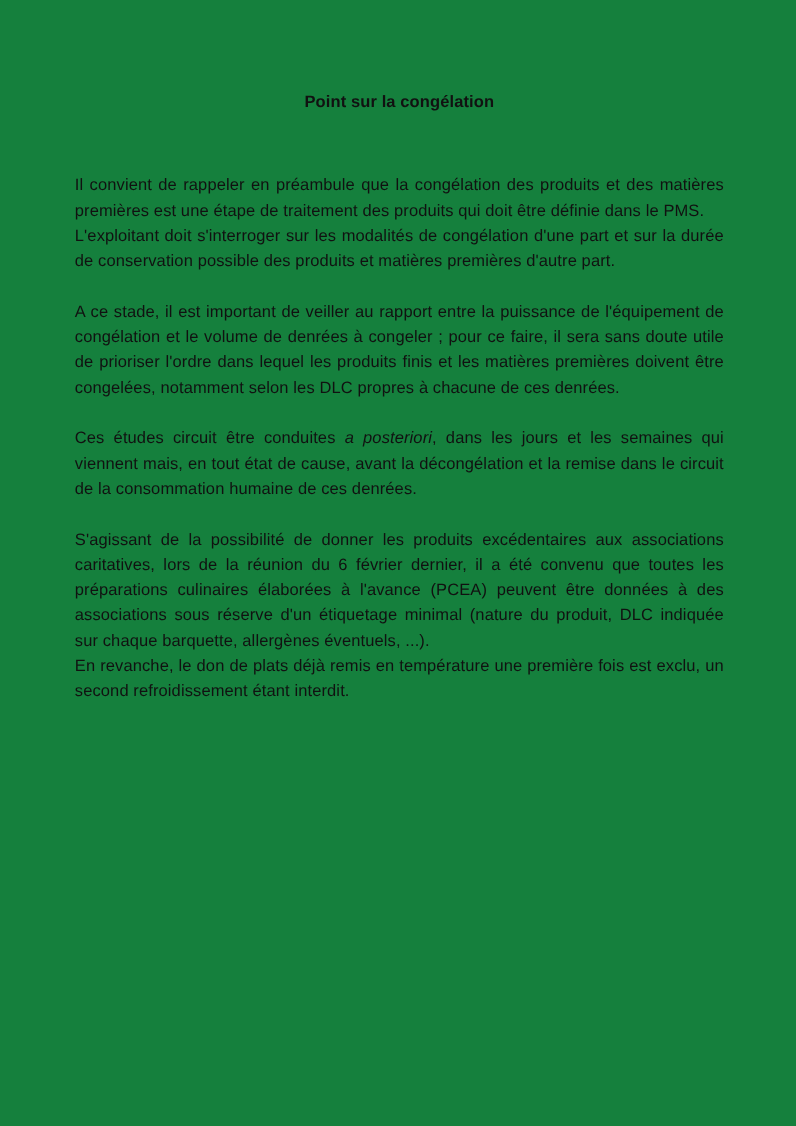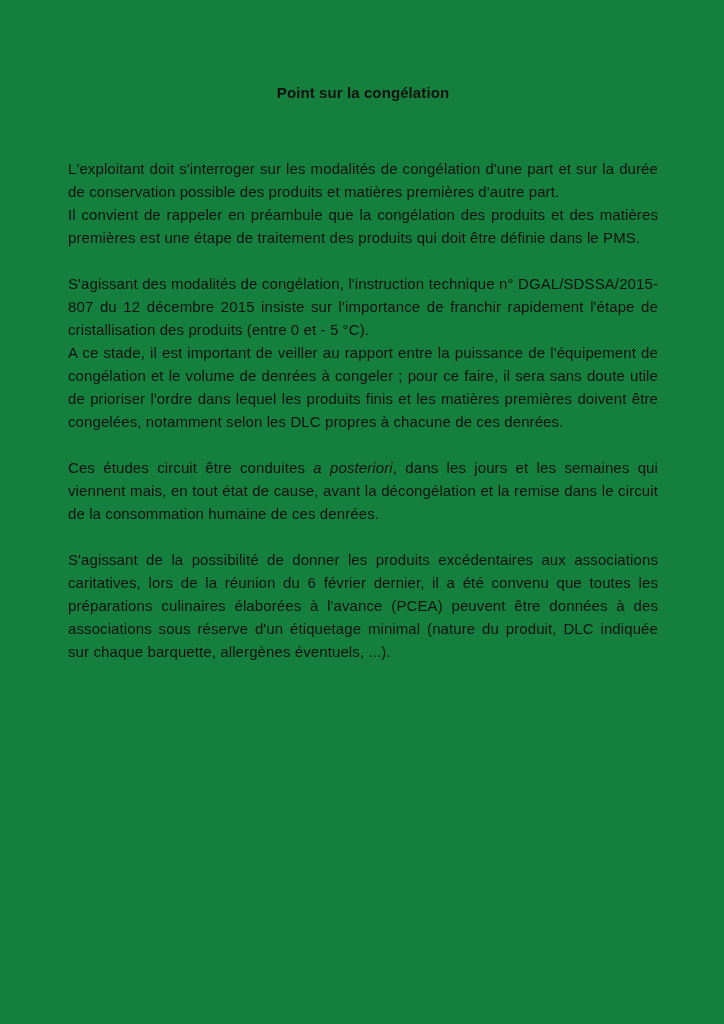--- a/index.html
+++ b/index.html
@@ -42,30 +42,30 @@
   }
 </style>
 </head>
 <body>
 
 <div class="page">
 
   <h1 class="doc-title">Point sur la congélation</h1>
 
   <div class="para-group">
+    <p class="para"><span>Il convient de rappeler en préambule que la congélation des produits et des matières premières est une étape de traitement des produits qui doit être définie dans le PMS.</span></p>
     <p class="para"><span>L'exploitant doit s'interroger sur les modalités de congélation d'une part et sur la durée de conservation possible des produits et matières premières d'autre part.</span></p>
-    <p class="para"><span>Il convient de rappeler en préambule que la congélation des produits et des matières premières est une étape de traitement des produits qui doit être définie dans le PMS.</span></p>
   </div>
 
   <div class="para-group">
-    <p class="para"><span>S'agissant des modalités de congélation, l'instruction technique n° DGAL/SDSSA/2015-807 du 12 décembre 2015 insiste sur l'importance de franchir rapidement l'étape de cristallisation des produits (entre 0 et - 5 °C).</span></p>
     <p class="para"><span>A ce stade, il est important de veiller au rapport entre la puissance de l'équipement de congélation et le volume de denrées à congeler ; pour ce faire, il sera sans doute utile de prioriser l'ordre dans lequel les produits finis et les matières premières doivent être congelées, notamment selon les DLC propres à chacune de ces denrées.</span></p>
   </div>
 
   <div class="para-group">
     <p class="para"><span>Ces études circuit être conduites </span><em class="run-italic">a posteriori</em><span>, dans les jours et les semaines qui viennent mais, en tout état de cause, avant la décongélation et la remise dans le circuit de la consommation humaine de ces denrées.</span></p>
   </div>
 
   <div class="para-group">
     <p class="para"><span>S'agissant de la possibilité de donner les produits excédentaires aux associations caritatives, lors de la réunion du 6 février dernier, il a été convenu que toutes les préparations culinaires élaborées à l'avance (PCEA) peuvent être données à des associations sous réserve d'un étiquetage minimal (nature du produit, DLC indiquée sur chaque barquette, allergènes éventuels, ...).</span></p>
+    <p class="para"><span>En revanche, le don de plats déjà remis en température une première fois est exclu, un second refroidissement étant interdit.</span></p>
   </div>
 
 </div>
 
 </body></html>

